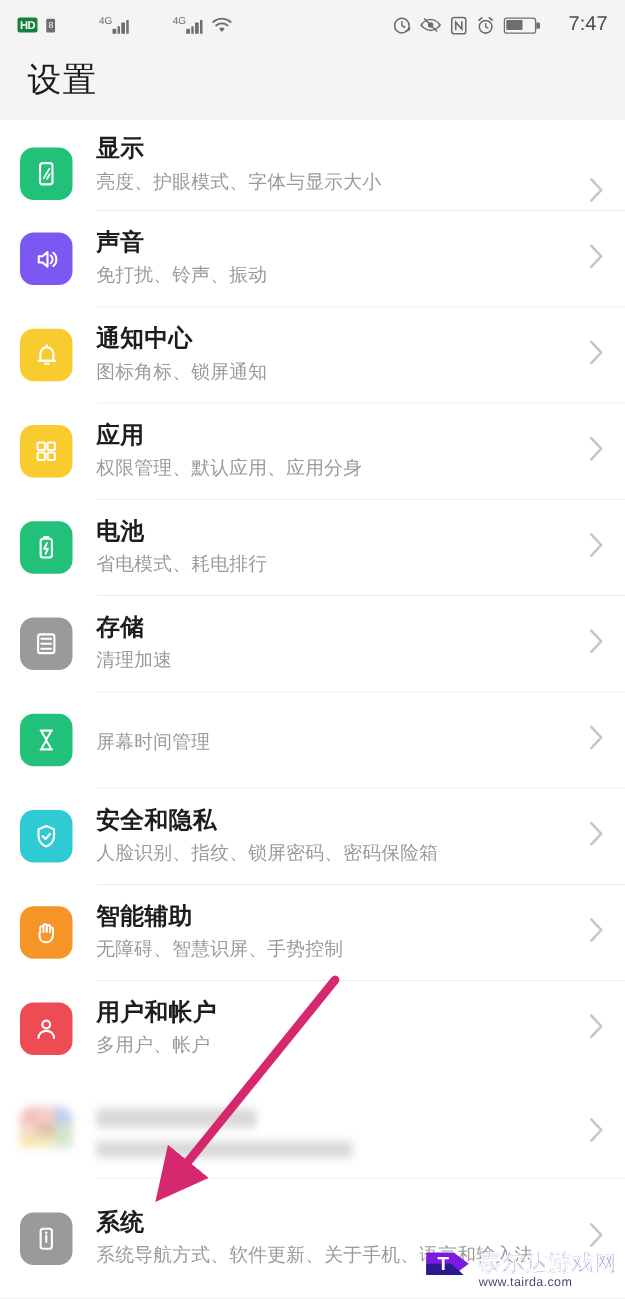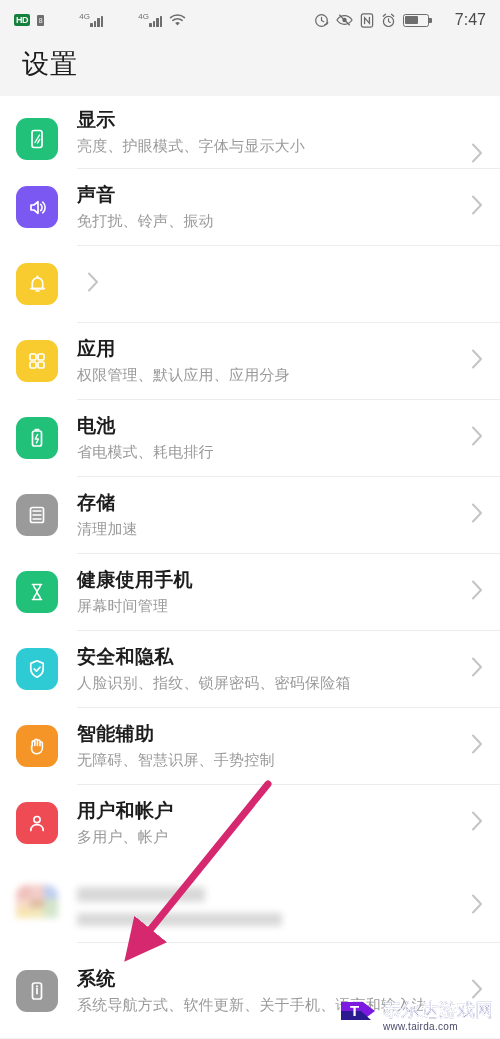--- a/index.html
+++ b/index.html
@@ -222,20 +222,24 @@
 
       <div class="row">
         <div class="icon" style="background:#f8cb2e;">
           <svg width="23" height="23" viewBox="0 0 23 23">
             <path d="M6.3 15.6V10a5.2 5.2 0 0 1 10.4 0v5.6z" stroke="#fff" stroke-width="1.7" fill="none" stroke-linejoin="round"></path>
             <path d="M4.8 15.6h13.4" stroke="#fff" stroke-width="1.7" stroke-linecap="round"></path>
             <path d="M11.5 4.2v-1" stroke="#fff" stroke-width="1.7" stroke-linecap="round"></path>
             <path d="M10 18h3" stroke="#fff" stroke-width="1.6" stroke-linecap="round"></path>
           </svg>
         </div>
+        <div class="txt">
+          <div class="t1">通知中心</div>
+          <div class="t2">图标角标、锁屏通知</div>
+        </div>
         <span class="chev">
           <svg width="13" height="22" viewBox="0 0 13 22">
               <path d="M2 2.5 10 11l-8 8.5" stroke="#c4c4c4" stroke-width="2" fill="none" stroke-linecap="round" stroke-linejoin="round"></path>
             </svg>
         </span>
       </div>
       <div class="sep"></div>
 
       <div class="row">
         <div class="icon" style="background:#f8cb2e;">
@@ -298,21 +302,20 @@
       <div class="sep"></div>
 
       <div class="row">
         <div class="icon" style="background:#21c17a;">
           <svg width="22" height="22" viewBox="0 0 22 22">
             <path d="M6.5 3.5h9M6.5 18.5h9" stroke="#fff" stroke-width="1.7" stroke-linecap="round"></path>
             <path d="M7.5 3.5c0 4 3.5 5.2 3.5 7.5 0 2.3-3.5 3.5-3.5 7.5M14.5 3.5c0 4-3.5 5.2-3.5 7.5 0 2.3 3.5 3.5 3.5 7.5" stroke="#fff" stroke-width="1.6" fill="none"></path>
           </svg>
         </div>
         <div class="txt">
-          <div class="t1">健康使用手机</div>
           <div class="t2">屏幕时间管理</div>
         </div>
         <span class="chev">
           <svg width="13" height="22" viewBox="0 0 13 22">
               <path d="M2 2.5 10 11l-8 8.5" stroke="#c4c4c4" stroke-width="2" fill="none" stroke-linecap="round" stroke-linejoin="round"></path>
             </svg>
         </span>
       </div>
       <div class="sep"></div>
 

